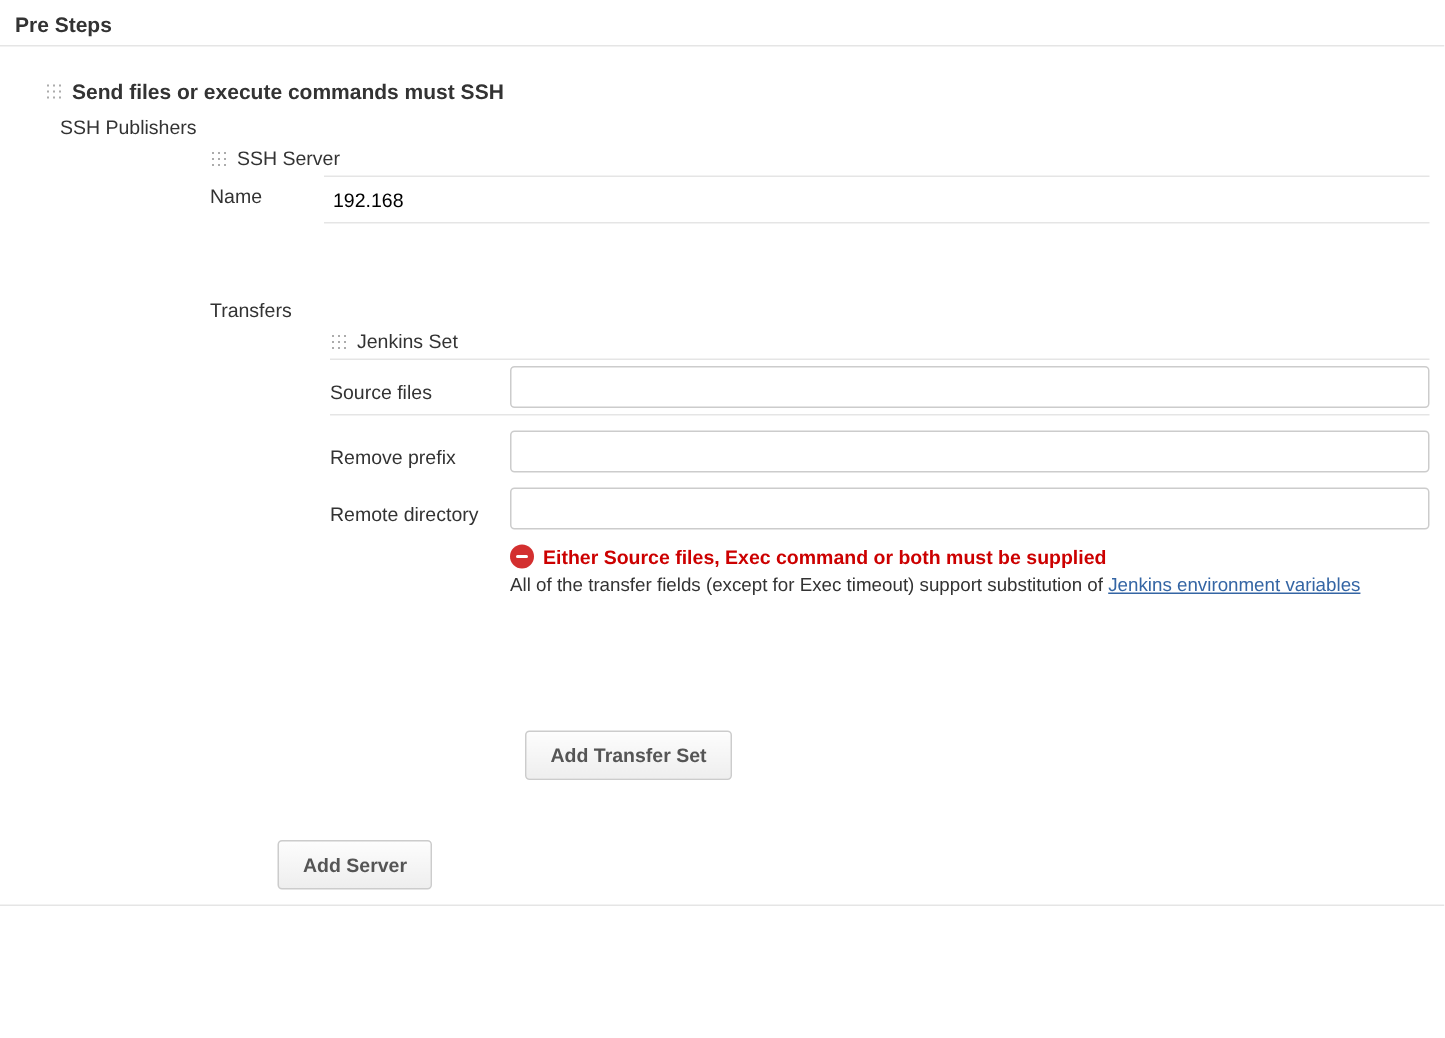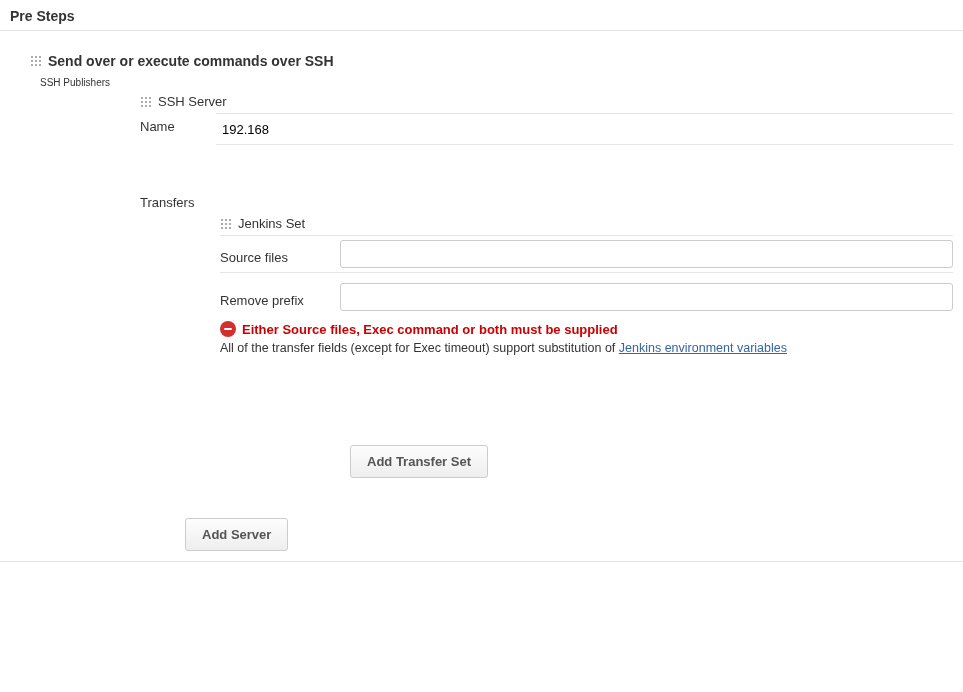--- a/index.html
+++ b/index.html
@@ -26,21 +26,21 @@
   .drag-handle {
     display: inline-block;
     width: 12px; height: 12px;
     margin-right: 6px;
     background-image: radial-gradient(#888 1px, transparent 1px);
     background-size: 4px 4px;
     background-position: 0 0;
     opacity: .7;
   }
   .title-bold { font-weight: bold; font-size: 14px; }
-  .sub1 { margin-left: 30px; font-size: 10px; color:#333; }
+  .sub1 { margin-left: 30px; font-size: 13px; color:#333; }
   .server-block { margin-left: 130px; margin-top: 6px; }
   .server-header {
     display: flex;
     align-items: center;
     font-size: 13px;
     margin-bottom: 4px;
   }
   .form-input {
     flex: 1;
     border: 1px solid #ccc;
@@ -73,21 +73,21 @@
     border:1px solid #ccc;
     border-radius:3px;
     padding:4px 8px;
     font-size:13px;
     font-family: inherit;
     height: 70px;
     resize: none;
     line-height: 1.3;
   }
   .stripe-row { border-top:1px solid #e5e5e5; border-bottom:1px solid #e5e5e5; padding:4px 0; }
-  .error-block { margin-top: 6px; }
+  .error-block { margin-left: 120px; margin-top: 6px; }
   .error-line { display:flex; align-items:center; color:#c00; font-weight:bold; font-size:13px; margin-bottom:4px; }
   .error-icon {
     display:inline-flex;
     width:16px; height:16px;
     background:#d32f2f;
     border-radius:50%;
     margin-right:6px;
     align-items:center;
     justify-content:center;
     position:relative;
@@ -121,21 +121,21 @@
 <body>
 
 <div class="section-header">
   <span>Pre Steps</span>
 </div>
 
 <div class="content">
 
   <div class="row-title">
     <span class="drag-handle"></span>
-    <span class="title-bold">Send over or execute commands over SSH</span>
+    <span class="title-bold">Send files or execute commands must SSH</span>
   </div>
 
   <div class="sub1">SSH Publishers</div>
 
   <div class="server-block">
     <div class="server-header">
       <span class="drag-handle"></span>
       <span>SSH Server</span>
     </div>
     <div class="name-wrap-outer">
@@ -158,20 +158,24 @@
       <div class="ts-row stripe-row">
         <div class="ts-label">Source files</div>
         <input class="ts-input" type="text" value="" style="">
       </div>
 
       <div class="ts-row">
         <div class="ts-label">Remove prefix</div>
         <input class="ts-input" type="text" value="" style="">
       </div>
 
+      <div class="ts-row">
+        <div class="ts-label">Remote directory</div>
+        <input class="ts-input" type="text" value="" style="">
+      </div>
 
 
       <div class="error-block">
         <div class="error-line">
           <span class="error-icon"></span>
           <span>Either Source files, Exec command or both must be supplied</span>
         </div>
         <div class="hint-line">
           <span>All of the transfer fields (except for Exec timeout) support substitution of </span><a href="#">Jenkins environment variables</a>
         </div>

